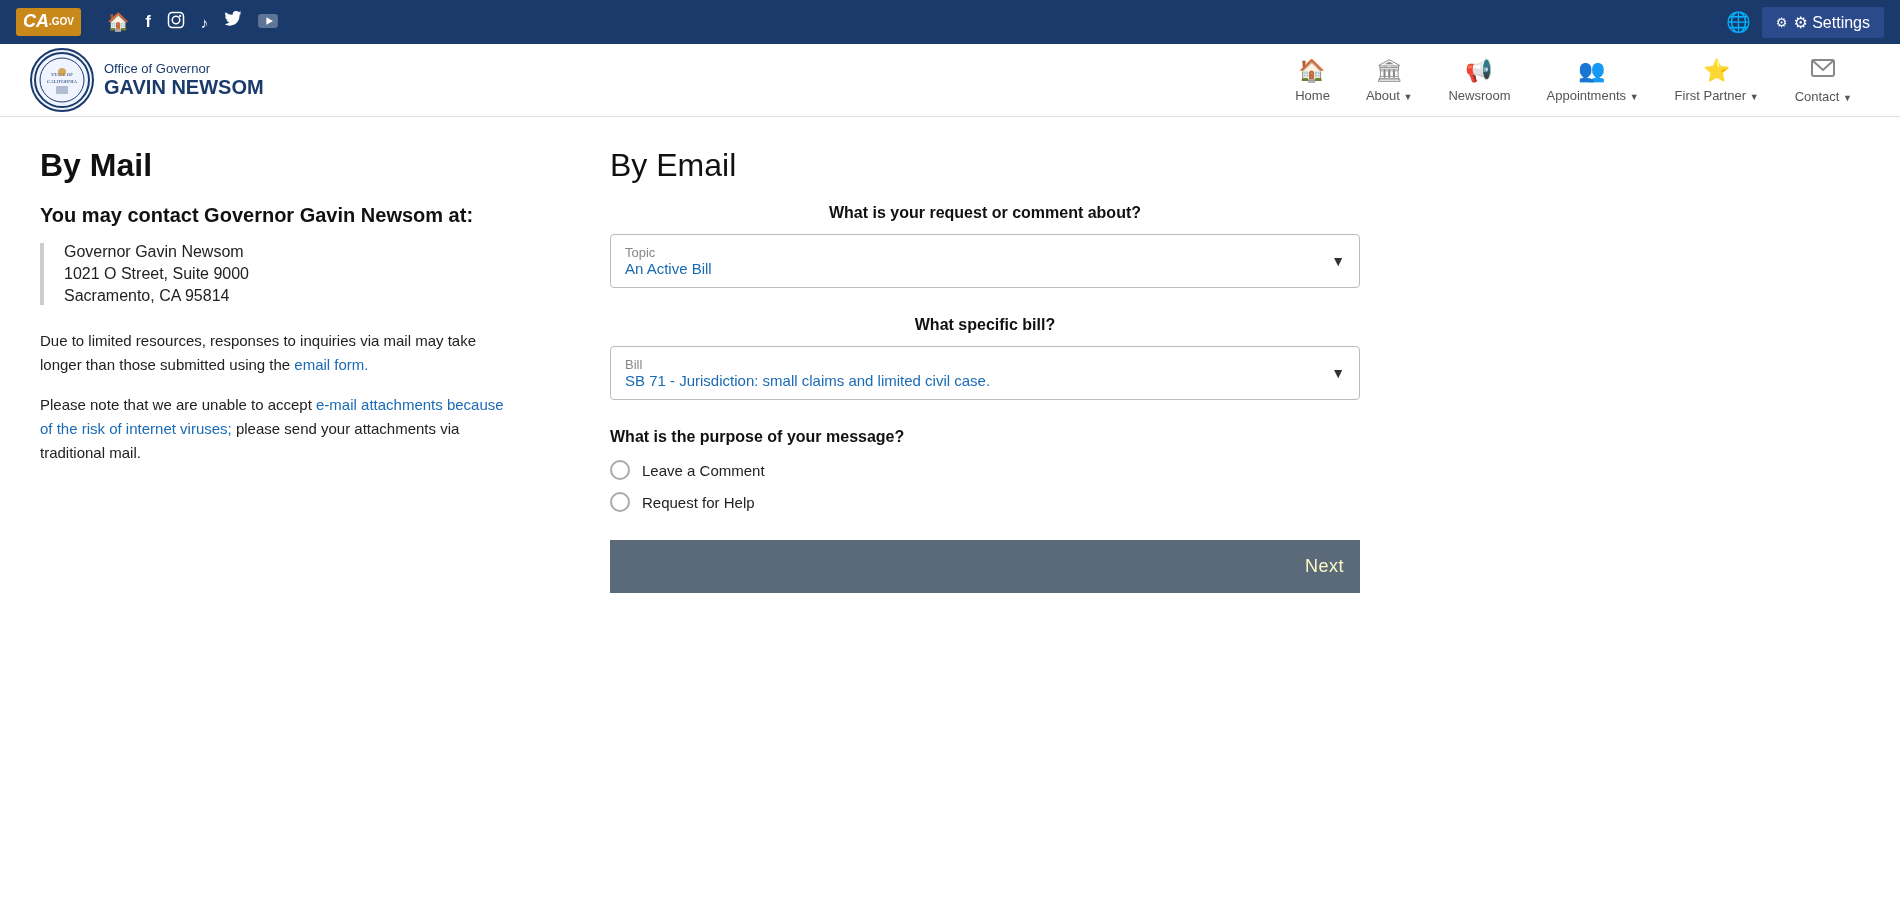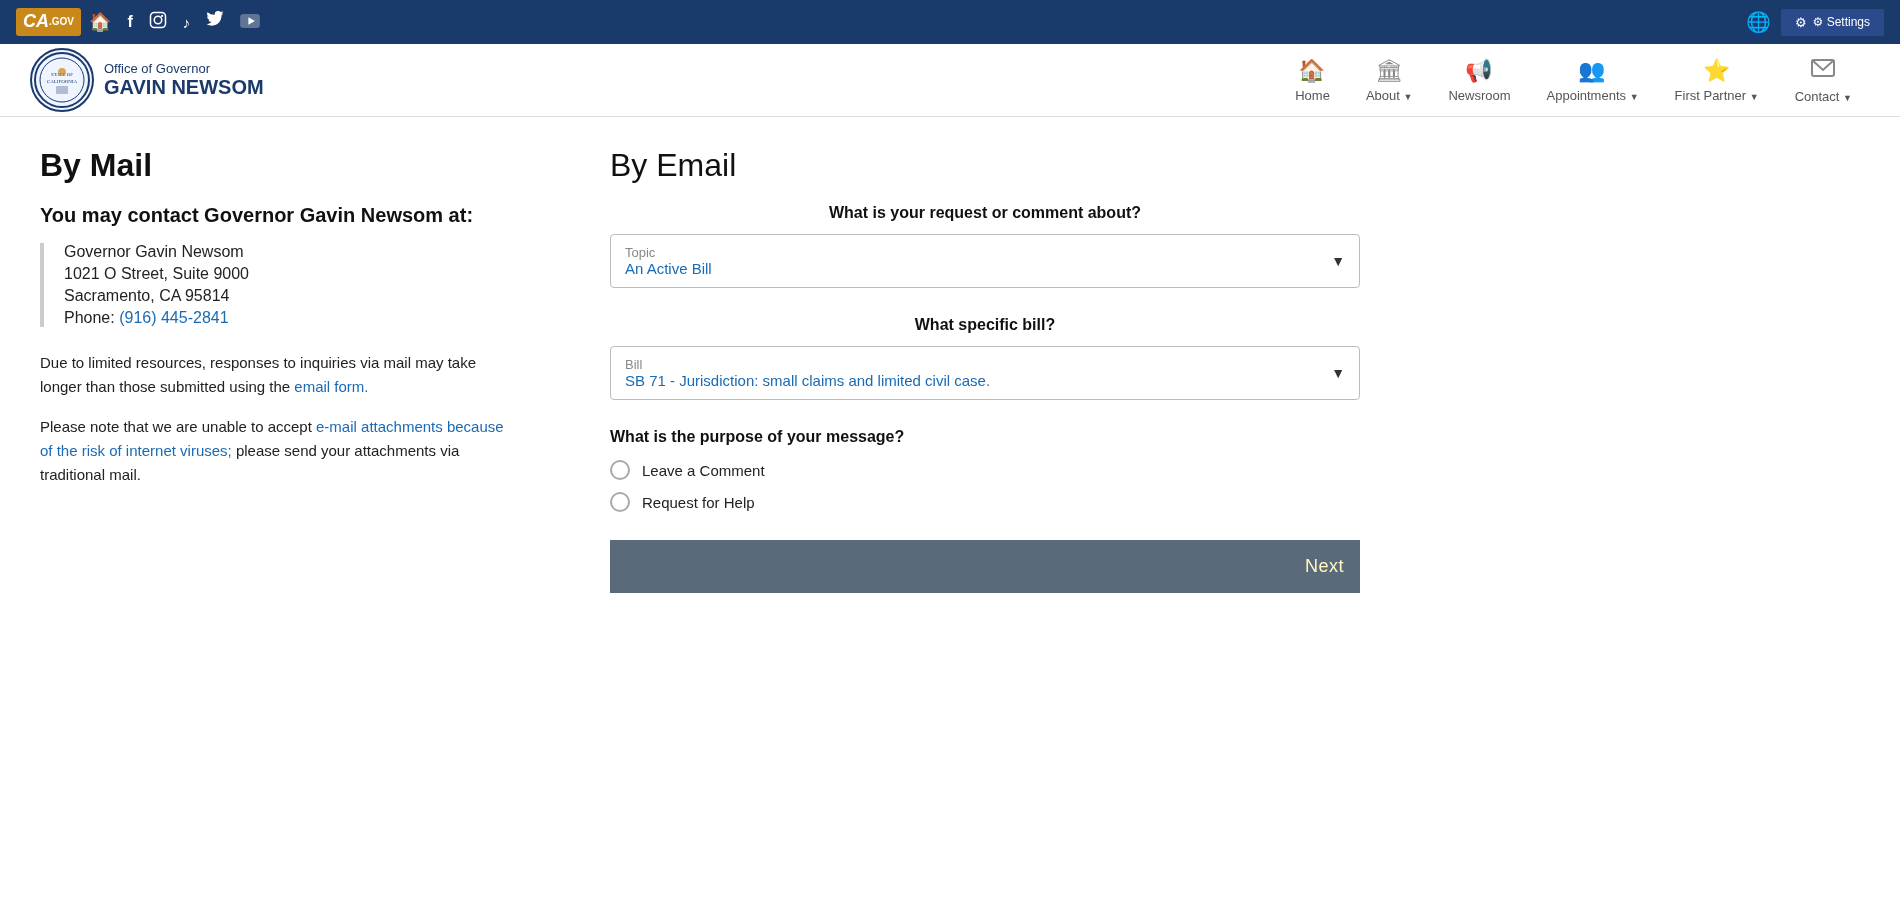--- a/index.html
+++ b/index.html
@@ -10,21 +10,21 @@
       background: #1a3a6b;
       display: flex;
       align-items: center;
       justify-content: space-between;
       padding: 0 16px;
       height: 44px;
     }
     .top-bar-left {
       display: flex;
       align-items: center;
-      gap: 8px;
+      gap: 26px;
     }
     .ca-gov-logo {
       display: flex;
       align-items: center;
       background: #c8891a;
       padding: 3px 7px;
       border-radius: 3px;
       color: #fff;
       font-size: 13px;
       font-weight: bold;
@@ -299,21 +299,21 @@
             <rect x="0" y="0" width="24" height="17" rx="4" fill="white" opacity="0.3"></rect>
             <polygon points="10,4 10,13 18,8.5" fill="white"></polygon>
           </svg>
       </a>
     </div>
   </div>
   <div class="top-bar-right">
     <a href="#" style="color:#fff; font-size:20px;">🌐</a>
     <button class="settings-btn">
       <span>⚙</span>
-      <span style="font-size:12px;">⚙ Settings</span>
+      <span style="font-size:16px;">⚙ Settings</span>
     </button>
   </div>
 </div>
 
 <div class="site-header">
   <a class="site-logo" href="#">
     <div class="logo-seal">
       <svg viewBox="0 0 56 56" xmlns="http://www.w3.org/2000/svg">
         <circle cx="28" cy="28" r="27" fill="#f0f4ff" stroke="#1a3a6b" stroke-width="2"></circle>
         <circle cx="28" cy="28" r="22" fill="none" stroke="#1a3a6b" stroke-width="1"></circle>
@@ -373,23 +373,20 @@
 <div class="main-content">
 
   <div class="by-mail">
     <h1>By Mail</h1>
     <h2>You may contact Governor Gavin Newsom at:</h2>
 
     <div class="address-block">
       <p>Governor Gavin Newsom</p>
       <p>1021 O Street, Suite 9000</p>
       <p>Sacramento, CA 95814</p>
-      <p>
-        <span>Phone: </span><a href="tel:9164452841">(916) 445-2841</a>
-      </p>
     </div>
 
     <p class="note">
       <span class="black">Due to limited resources, responses to inquiries via mail may take longer than those submitted using the </span>email form.
     </p>
     <p class="note-dark">
       <span class="black">Please note that we are unable to accept </span>e-mail attachments because of the risk of internet viruses;<span class="black"> please send your attachments via traditional mail.</span>
     </p>
   </div>
 

